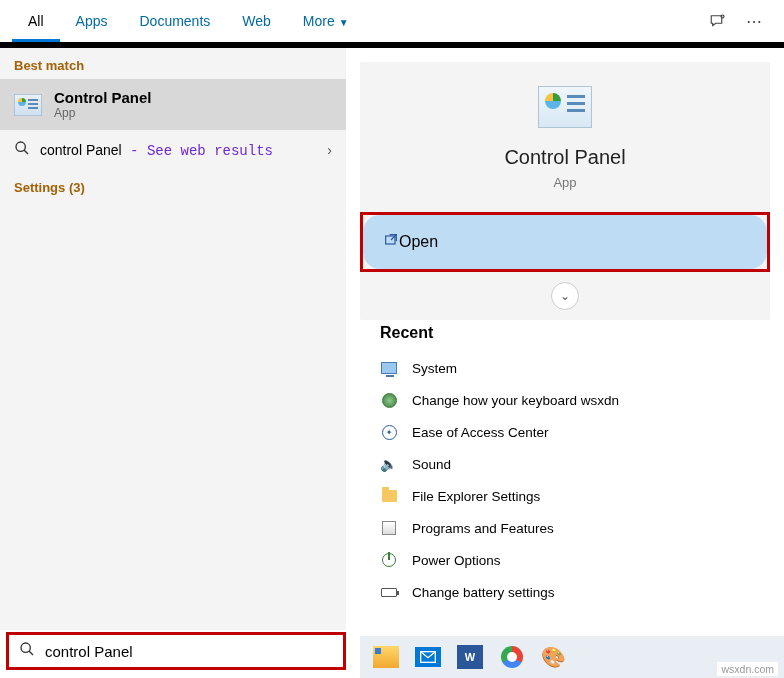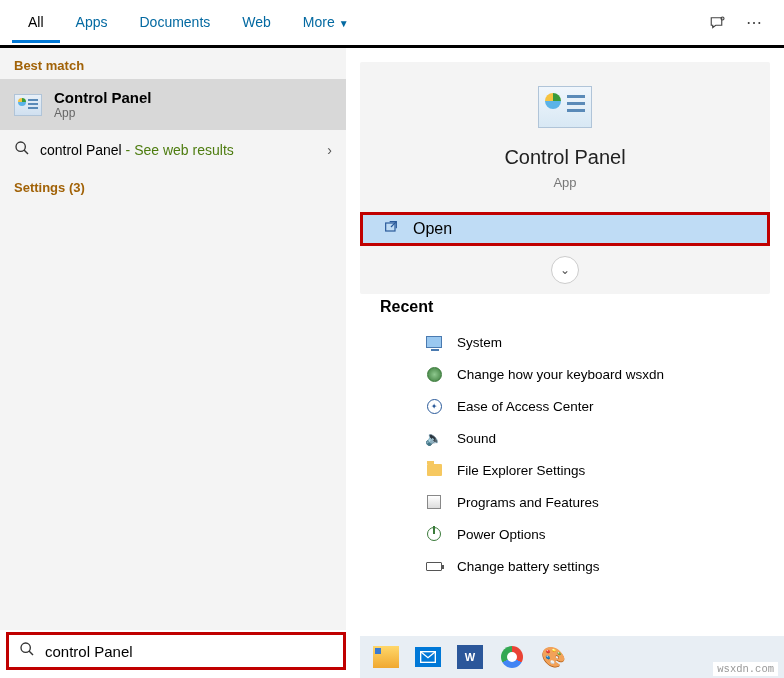--- a/index.html
+++ b/index.html
@@ -1,18 +1,18 @@
 <!DOCTYPE html>
 <html><head>
 <meta charset="utf-8">
 <style>
 * { box-sizing: border-box; margin: 0; padding: 0; font-family: "Segoe UI", Arial, sans-serif; }
 body { width: 784px; height: 678px; background: #fff; position: relative; overflow: hidden; }
 
-.header { height: 48px; display: flex; align-items: center; border-bottom: 3px solid #000000; padding: 0 12px; }
+.header { height: 48px; display: flex; align-items: center; border-bottom: 6px solid #000000; padding: 0 12px; }
 .tabs { display: flex; gap: 0; flex: 1; }
 .tab { padding: 12px 16px 10px; font-size: 14px; color: #0369a1; cursor: pointer; border-bottom: 3px solid transparent; }
 .tab.active { color: #000; border-bottom-color: #0078d7; font-weight: 400; }
 .tab .chev { font-size: 10px; margin-left: 4px; }
 .header-right { display: flex; gap: 16px; align-items: center; padding-right: 8px; }
 .header-icon { width: 20px; height: 20px; display: flex; align-items: center; justify-content: center; color: #444; cursor: pointer; }
 
 .main { display: flex; height: 582px; }
 .left { width: 346px; background: #f4f4f4; display: flex; flex-direction: column; }
 .right { flex: 1; background: #fff; padding: 14px; display: flex; flex-direction: column; }
@@ -20,49 +20,49 @@
 .section-label { font-size: 13px; font-weight: 600; padding: 10px 14px 6px; color: #a16207; }
 .best-match-item { display: flex; align-items: center; gap: 12px; padding: 10px 14px; background: #d8d8d8; }
 .cp-icon-sm { width: 28px; height: 22px; border: 1px solid #b0c4d8; background: linear-gradient(#e8f0f8,#d0e0f0); position: relative; }
 .cp-icon-sm::before { content: ""; position: absolute; left: 3px; top: 3px; width: 8px; height: 8px; background: conic-gradient(#3a9b3a 0 90deg,#5bb3e8 90deg 270deg,#f6c342 270deg 360deg); border-radius: 50%; }
 .cp-icon-sm::after { content: ""; position: absolute; right: 3px; top: 4px; width: 10px; height: 2px; background: #5a8ab8; box-shadow: 0 4px 0 #5a8ab8, 0 8px 0 #5a8ab8; }
 .bm-text .t1 { font-size: 15px; font-weight: 600; }
 .bm-text .t2 { font-size: 12px; color: #666; }
 
 .web-item { display: flex; align-items: center; gap: 10px; padding: 10px 14px; cursor: pointer; }
 .web-item .wi-text { flex: 1; font-size: 14px; }
-.web-item .wi-sub { color: #4d7c0f; }
+.web-item .wi-sub { color: #6d28d9; font-family: Liberation Mono, monospace; }
 .chevron-right { font-size: 14px; color: #555; }
 
 .preview { background: #f4f4f4; border-radius: 2px; padding: 24px 0 0; text-align: center; }
 .cp-icon-lg { width: 54px; height: 42px; margin: 0 auto; border: 1px solid #b0c4d8; background: linear-gradient(#f0f6fc,#d8e8f4); position: relative; }
 .cp-icon-lg::before { content: ""; position: absolute; left: 6px; top: 6px; width: 16px; height: 16px; background: conic-gradient(#3a9b3a 0 90deg,#5bb3e8 90deg 270deg,#f6c342 270deg 360deg); border-radius: 50%; }
 .cp-icon-lg::after { content: ""; position: absolute; right: 6px; top: 8px; width: 18px; height: 3px; background: #5a8ab8; box-shadow: 0 7px 0 #5a8ab8, 0 14px 0 #5a8ab8; }
 .pv-title { font-size: 20px; margin-top: 18px; color: #222; }
 .pv-sub { font-size: 13px; color: #777; margin: 6px 0 22px; }
 
 .open-row { border: 3px solid #c00000; margin-top: 2px; }
-.open-inner { background: #bfdcf5; display: flex; align-items: center; gap: 14px; padding: 4px 20px; cursor: pointer; }
+.open-inner { background: #bfdcf5; display: flex; align-items: center; gap: 0; padding: 17px 20px; cursor: pointer; border-radius: 17px; }
 .open-icon svg { width: 16px; height: 16px; }
 
 .expand { text-align: center; margin: 10px 0; }
 .expand-btn { width: 28px; height: 28px; border: 1px solid #ccc; border-radius: 50%; background: #fff; display: inline-flex; align-items: center; justify-content: center; cursor: pointer; font-size: 12px; color: #555; }
 
 .recent-label { font-size: 16px; font-weight: 600; padding: 4px 20px 10px; }
 .recent-list { padding: 0 20px; }
-.recent-item { display: flex; align-items: center; gap: 14px; padding: 7px 0; font-size: 13.5px; cursor: pointer; margin-left: 45px; }
+.recent-item { display: flex; align-items: center; gap: 14px; padding: 7px 0; font-size: 13.5px; cursor: pointer; }
 .ri-icon { width: 18px; height: 18px; display: flex; align-items: center; justify-content: center; font-size: 14px; }
 
 .search-row { position: absolute; left: 6px; bottom: 8px; width: 340px; height: 38px; border: 3px solid #c00000; background: #fff; display: flex; align-items: center; padding: 0 10px; gap: 10px; }
 .search-row input { border: none; outline: none; font-size: 15px; flex: 1; }
 
 .taskbar { position: absolute; right: 0; bottom: 0; left: 360px; height: 42px; background: #e8eef4; display: flex; align-items: center; gap: 14px; padding: 0 12px; }
 .tb-icon { width: 28px; height: 28px; display: flex; align-items: center; justify-content: center; cursor: pointer; }
 
-.watermark { position: absolute; right: 6px; bottom: 2px; font-size: 10.5px; color: #999; background: #fff; padding: 1px 4px; font-family: Liberation Mono, monospace; }
+.watermark { position: absolute; right: 6px; bottom: 2px; font-size: 10.5px; color: #999; background: #fff; padding: 1px 4px; }
 
 .ico-monitor { width:16px; height:12px; border:1.5px solid #4a7ab0; background:#9ac8f0; position:relative; }
 .ico-monitor::after { content:""; position:absolute; left:4px; top:12px; width:8px; height:2px; background:#4a7ab0; }
 .ico-globe { width:15px; height:15px; border:1.5px solid #3a7a3a; border-radius:50%; background:radial-gradient(circle,#8ec88e,#3a7a3a); }
 .ico-ease { width:15px; height:15px; border:1.5px solid #2a5a9a; border-radius:50%; background:#fff; display:flex; align-items:center; justify-content:center; font-size:8px; color:#2a5a9a; }
 .ico-sound { color:#888; }
 .ico-folder { width:15px; height:12px; background:#f6c860; border-radius:1px; position:relative; }
 .ico-folder::before { content:""; position:absolute; top:-3px; left:0; width:7px; height:3px; background:#f6c860; }
 .ico-box { width:14px; height:14px; border:1px solid #888; background:linear-gradient(#fff,#ddd); }
 .ico-battery { width:16px; height:9px; border:1.5px solid #555; border-radius:1px; position:relative; }

